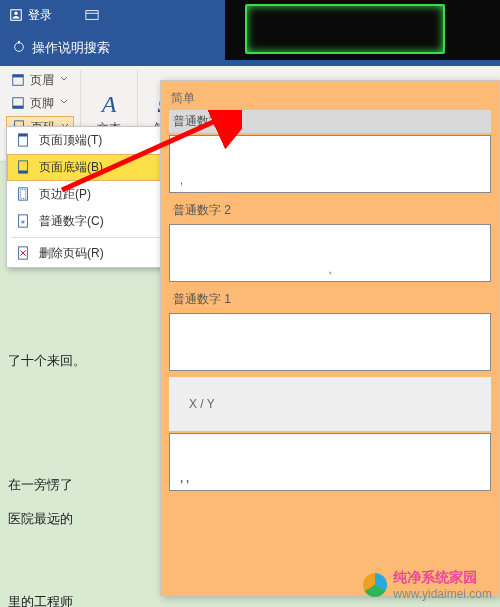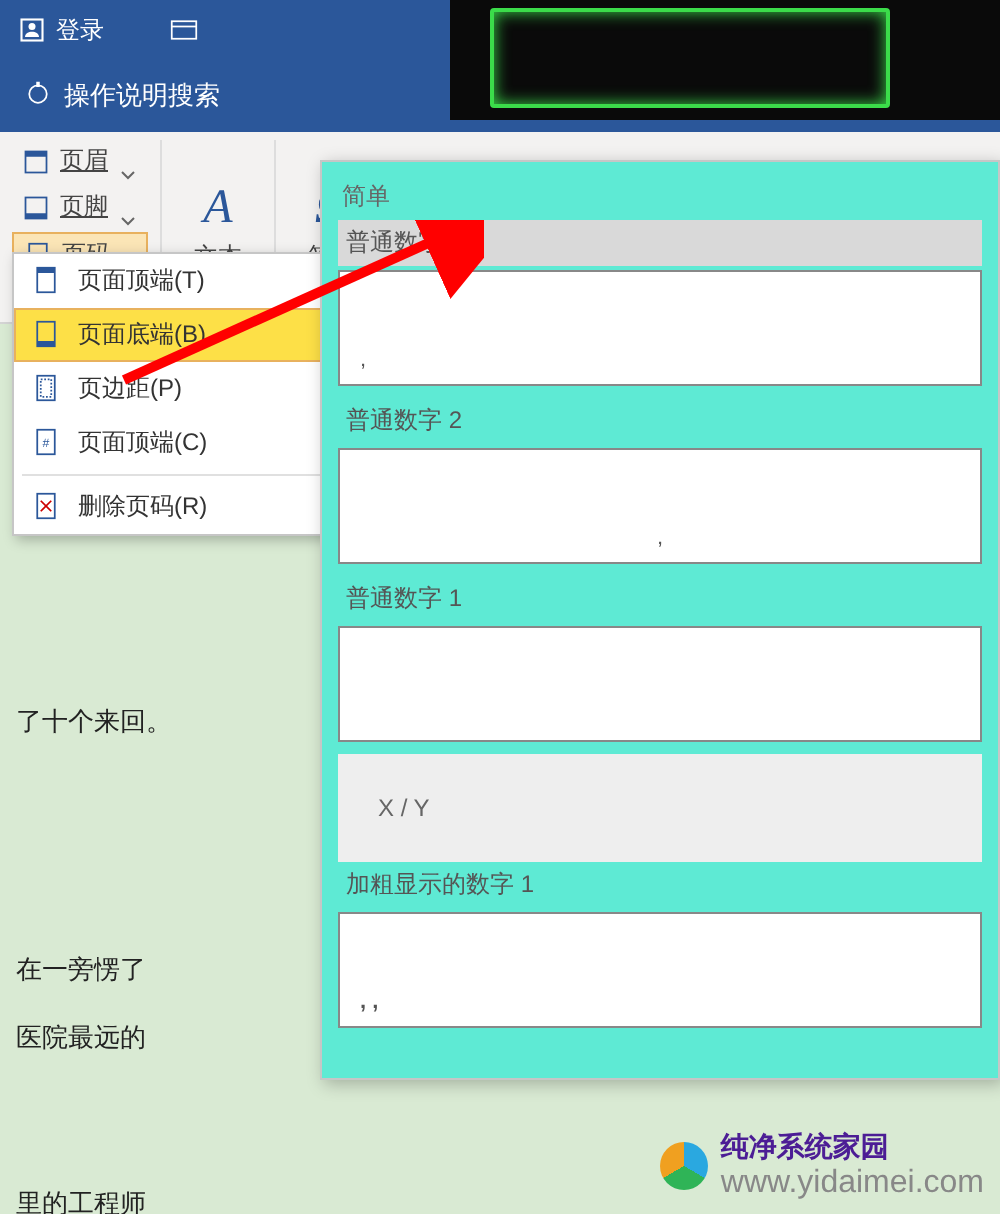--- a/index.html
+++ b/index.html
@@ -8,48 +8,48 @@
 .title-left{display:flex;gap:4px;padding-left:8px;}
 .title-icon{width:16px;height:16px;display:inline-flex;align-items:center;justify-content:center;}
 .win-controls{position:absolute;right:0;top:0;height:30px;display:flex;}
 .win-btn{width:46px;height:30px;display:flex;align-items:center;justify-content:center;color:#fff;font-size:12px;}
 .win-btn.close{background:transparent;}
 .quick-bar{height:36px;background:#2b579a;display:flex;align-items:center;color:#fff;padding:0 12px;justify-content:space-between;}
 .quick-bar span{font-size:13px;}
 .share{display:flex;align-items:center;gap:4px;}
 .ribbon{height:96px;background:#f3f2f1;border-bottom:1px solid #d4d4d4;display:flex;padding:4px 6px;gap:6px;position:relative;}
 .ribbon-group{display:flex;flex-direction:column;gap:2px;border-right:1px solid #ddd;padding-right:6px;}
-.rb-item{display:flex;align-items:flex-end;gap:4px;font-size:12px;color:#444;padding:2px 4px;cursor:pointer;text-decoration:underline;}
+.rb-item{display:flex;align-items:flex-start;gap:4px;font-size:12px;color:#444;padding:2px 4px;cursor:pointer;}
 .rb-item .mini-icon{width:16px;height:16px;display:inline-flex;align-items:center;justify-content:center;color:#2b579a;font-size:11px;}
 .dd{width:8px;height:8px;display:inline-block;margin-left:2px;}
 .big-btn{display:flex;flex-direction:column;align-items:center;justify-content:center;width:44px;gap:2px;font-size:12px;color:#444;}
 .big-glyph{font-size:24px;color:#2b579a;font-family:"Times New Roman",serif;font-style:italic;}
 .doc-area{position:absolute;top:162px;left:0;width:500px;height:445px;background:#d9ead3;padding:12px 8px;font-size:13px;color:#222;line-height:2.6;}
 .dropdown{position:absolute;top:126px;left:6px;width:172px;background:#fff;border:1px solid #c6c6c6;box-shadow:2px 2px 6px rgba(0,0,0,.25);z-index:20;}
 .dd-row{display:flex;align-items:flex-start;gap:8px;padding:5px 8px;font-size:12px;color:#333;position:relative;}
 .dd-row .mini-icon{width:16px;height:16px;display:inline-flex;align-items:center;justify-content:center;color:#2b579a;font-size:12px;}
 .dd-row.hover{background:#fde047;border:1px solid #e8b15e;padding:4px 7px;}
 .dd-row .arrow{position:absolute;right:6px;color:#666;font-size:10px;}
 .dd-sep{height:1px;background:#e0e0e0;margin:2px 4px;}
-.gallery{position:absolute;top:80px;left:160px;width:340px;height:460px;background:#5eead4;border:1px solid #c6c6c6;box-shadow:2px 2px 8px rgba(0,0,0,.25);z-index:30;padding:6px 8px 0 8px;overflow:hidden;}
+.gallery{position:absolute;top:80px;left:160px;width:340px;height:516px;background:#fdba74;border:1px solid #c6c6c6;box-shadow:2px 2px 8px rgba(0,0,0,.25);z-index:30;padding:6px 8px 0 8px;overflow:hidden;}
 .g-heading{font-size:12px;color:#666;padding:3px 2px;}
 .g-item{margin-bottom:6px;}
 .g-item.sel .g-label{background:#d9d9d9;}
 .g-label{font-size:12px;color:#555;padding:3px 4px;}
 .g-preview{border:1px solid #888;height:58px;background:#fff;margin-top:2px;position:relative;display:flex;align-items:center;}
 .g-preview .num{position:absolute;bottom:6px;font-size:11px;color:#555;}
 .g-preview .num.left{left:10px;}
 .g-preview .num.center{left:50%;transform:translateX(-50%);}
 .dark-strip{position:absolute;top:0;left:225px;width:275px;height:60px;background:#0a0a0a;z-index:5;}
 .green-glow{position:absolute;top:4px;left:20px;width:200px;height:50px;border:2px solid #3bdc4a;border-radius:2px;box-shadow:0 0 8px #3bdc4a inset;}
 .arrow-svg{position:absolute;top:110px;left:52px;width:190px;height:90px;z-index:40;pointer-events:none;}
 .watermark{position:absolute;bottom:6px;right:8px;display:flex;align-items:center;gap:6px;z-index:50;}
 .wm-logo{width:24px;height:24px;border-radius:50%;background:conic-gradient(#2aa8e0 0 120deg,#2fb457 120deg 240deg,#f0a020 240deg 360deg);}
-.wm-text{font-size:14px;font-weight:bold;color:#4c1d95;}
-.wm-sub{font-size:16px;color:#888;}
+.wm-text{font-size:14px;font-weight:bold;color:#ec4899;}
+.wm-sub{font-size:12px;color:#888;}
 </style>
 </head>
 <body>
 
 <div class="dark-strip">
   <div class="green-glow"></div>
 </div>
 
 <div class="title-bar">
   <div class="title-left">
@@ -196,21 +196,21 @@
     <span>页边距(P)</span>
     <span class="arrow">▸</span>
   </div>
   <div class="dd-row">
     <span class="mini-icon">
         <svg width="14" height="14" viewBox="0 0 16 16">
           <rect x="3" y="1" width="10" height="14" fill="none" stroke="#2b579a"></rect>
           <text x="8" y="11" font-size="7" text-anchor="middle" fill="#2b579a">#</text>
         </svg>
       </span>
-    <span>页面顶端(C)</span>
+    <span>普通数字(C)</span>
     <span class="arrow">▸</span>
   </div>
   <div class="dd-sep"></div>
   <div class="dd-row">
     <span class="mini-icon">
         <svg width="14" height="14" viewBox="0 0 16 16">
           <rect x="3" y="1" width="10" height="14" fill="none" stroke="#2b579a"></rect>
           <path d="M5 5l6 6M11 5l-6 6" stroke="#c00"></path>
         </svg>
       </span>
@@ -231,21 +231,20 @@
     <div class="g-preview">
         <span class="num center">,</span>
       </div>
   </div>
   <div class="g-item">
     <div class="g-label">普通数字 1</div>
     <div class="g-preview"></div>
   </div>
   <div class="g-heading" style="background:#eee;padding:20px;">X / Y</div>
   <div class="g-item">
-    <div class="g-label">加粗显示的数字 1</div>
     <div class="g-preview">
         <span class="num left" style="font-weight:bold;">, ,</span>
       </div>
   </div>
 </div>
 
 <svg class="arrow-svg" viewBox="0 0 190 90">
   <defs>
       <marker id="ah" markerWidth="12" markerHeight="12" refX="2" refY="6" orient="auto">
         <path d="M0 0L12 6L0 12z" fill="#ff0000"></path>

